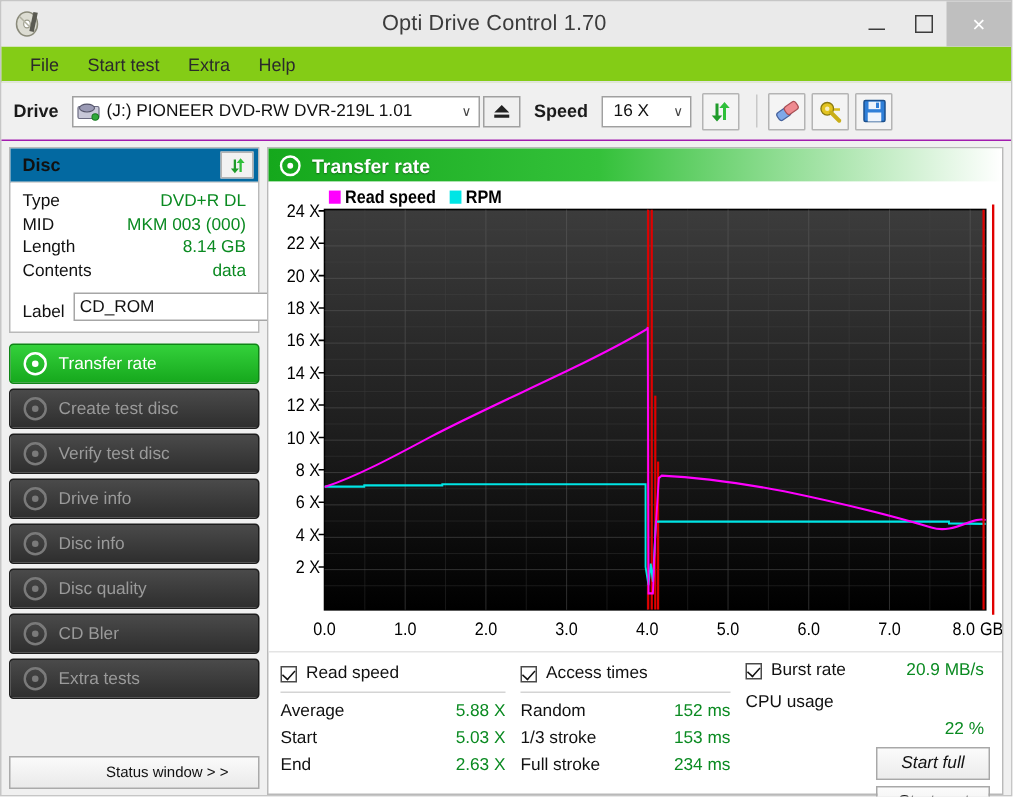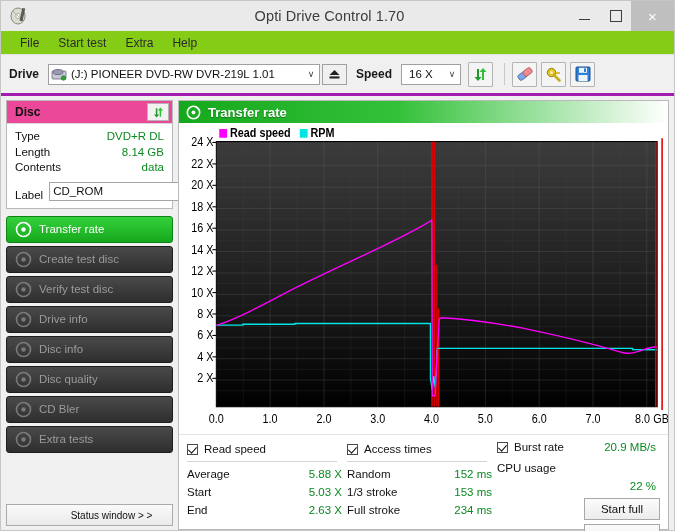--- a/index.html
+++ b/index.html
@@ -44,21 +44,21 @@
     padding-left:10px;background:#84cc16;
     border-bottom:1px solid #e2e2e2;
   }
   .menu-item{
     font-size:12px;color:#2b2b2b;padding:2px 9px;margin-right:1px;cursor:default;
   }
   
   .drivebar{
     flex:0 0 38px;height:38px;display:flex;align-items:center;
     padding:0 8px;background:#f0f0f0;
-    border-bottom:3px solid #a21caf;
+    border-bottom:1px solid #a21caf;
   }
   .lbl{font-size:12px;color:#1a1a1a;font-weight:bold;margin-right:9px;}
   .combo{
     height:21px;background:#fff;border:1px solid #a0a0a0;
     display:flex;align-items:center;font-size:11.5px;color:#111;
     position:relative;box-sizing:border-box;
   }
   .combo .arrow{
     margin-left:auto;width:16px;text-align:center;font-size:9px;color:#444;
     border-left:0px;
@@ -77,21 +77,21 @@
     display:flex;align-items:center;justify-content:center;margin:0 9px 0 2px;box-sizing:border-box;}
   .sep{width:1px;height:22px;background:#c8c8c8;margin:0 7px;}
   
   .body{flex:1;display:flex;padding:4px 5px 0 5px;box-sizing:border-box;min-height:0;}
   .sidebar{width:167px;flex:0 0 167px;display:flex;flex-direction:column;}
   .disc-panel{
     border:1px solid #b9b9b9;background:#fff;box-sizing:border-box;
   }
   .disc-head{
     height:22px;display:flex;align-items:center;padding:0 3px 0 8px;
-    border-bottom:1px solid #d8d8d8;background:#ec4899;
+    border-bottom:1px solid #d8d8d8;background:#0369a1;
   }
   .disc-head .t{font-size:12px;font-weight:bold;color:#111;}
   .disc-head .btn{
     margin-left:auto;width:22px;height:18px;border:1px solid #b4b4b4;background:#f2f2f2;
     display:flex;align-items:center;justify-content:center;box-sizing:border-box;
   }
   .disc-rows{padding:5px 8px 4px 8px;}
   .drow{display:flex;font-size:11.5px;line-height:15.5px;}
   .drow .k{color:#111;}
   .drow .v{margin-left:auto;color:#0a8a21;}
@@ -147,32 +147,32 @@
   .cb{
     width:11px;height:11px;border:1px solid #4a4a4a;background:#fff;
     margin-right:6px;position:relative;box-sizing:border-box;
   }
   .cb:after{
     content:"";position:absolute;left:2px;top:0px;width:4px;height:7px;
     border:solid #111;border-width:0 1.6px 1.6px 0;transform:rotate(42deg);
   }
   .cbl{font-size:11.5px;color:#111;}
   .hr{height:1px;background:#d4d4d4;margin:4px 10px 3px 0;}
-  .srow{display:flex;font-size:11.5px;line-height:18px;padding-right:5px;}
+  .srow{display:flex;font-size:11.5px;line-height:18px;padding-right:10px;}
   .srow .k{color:#111;}
   .srow .v{margin-left:auto;color:#0a8a21;}
   .col3 .burst{margin-left:auto;font-size:11.5px;color:#0a8a21;padding-right:4px;}
   .col3row{display:flex;align-items:center;height:16px;}
   .col3 .srow{padding-right:4px;}
   .btnwrap{margin-top:3px;display:flex;flex-direction:column;align-items:flex-end;gap:4px;}
   .actbtn{
     width:76px;height:22px;border:1px solid #a8a8a8;
     background:linear-gradient(#fbfbfb,#ececec);
     display:flex;align-items:center;justify-content:center;
-    font-size:11.5px;color:#111;box-sizing:border-box;
+    font-size:11.5px;color:#111;box-sizing:border-box;font-style:italic;
   }
   
   .statusbar{
     flex:0 0 23px;height:23px;display:flex;align-items:center;
     border-top:1px solid #d0d0d0;background:#f0f0f0;padding:0 4px;
   }
   .sb-text{font-size:11.5px;color:#111;width:150px;padding-left:4px;}
   .progress{
     width:300px;height:15px;border:1px solid #bcbcbc;background:#fff;
     box-sizing:border-box;padding:1px;
@@ -285,20 +285,24 @@
             <svg width="13" height="13" viewBox="0 0 17 17">
               <path d="M5 3 L5 11 L2.5 11 L6 15 L9.5 11 L7 11 L7 3 Z" fill="#1f9b2a"></path>
               <path d="M12 14 L12 6 L14.5 6 L11 2 L7.5 6 L10 6 L10 14 Z" fill="#2fbf3a"></path>
             </svg>
           </div>
         </div>
         <div class="disc-rows">
           <div class="drow">
             <span class="k">Type</span>
             <span class="v">DVD+R DL</span>
+          </div>
+          <div class="drow">
+            <span class="k">MID</span>
+            <span class="v">MKM 003 (000)</span>
           </div>
           <div class="drow">
             <span class="k">Length</span>
             <span class="v">8.14 GB</span>
           </div>
           <div class="drow">
             <span class="k">Contents</span>
             <span class="v">data</span>
           </div>
           <div class="label-row">

